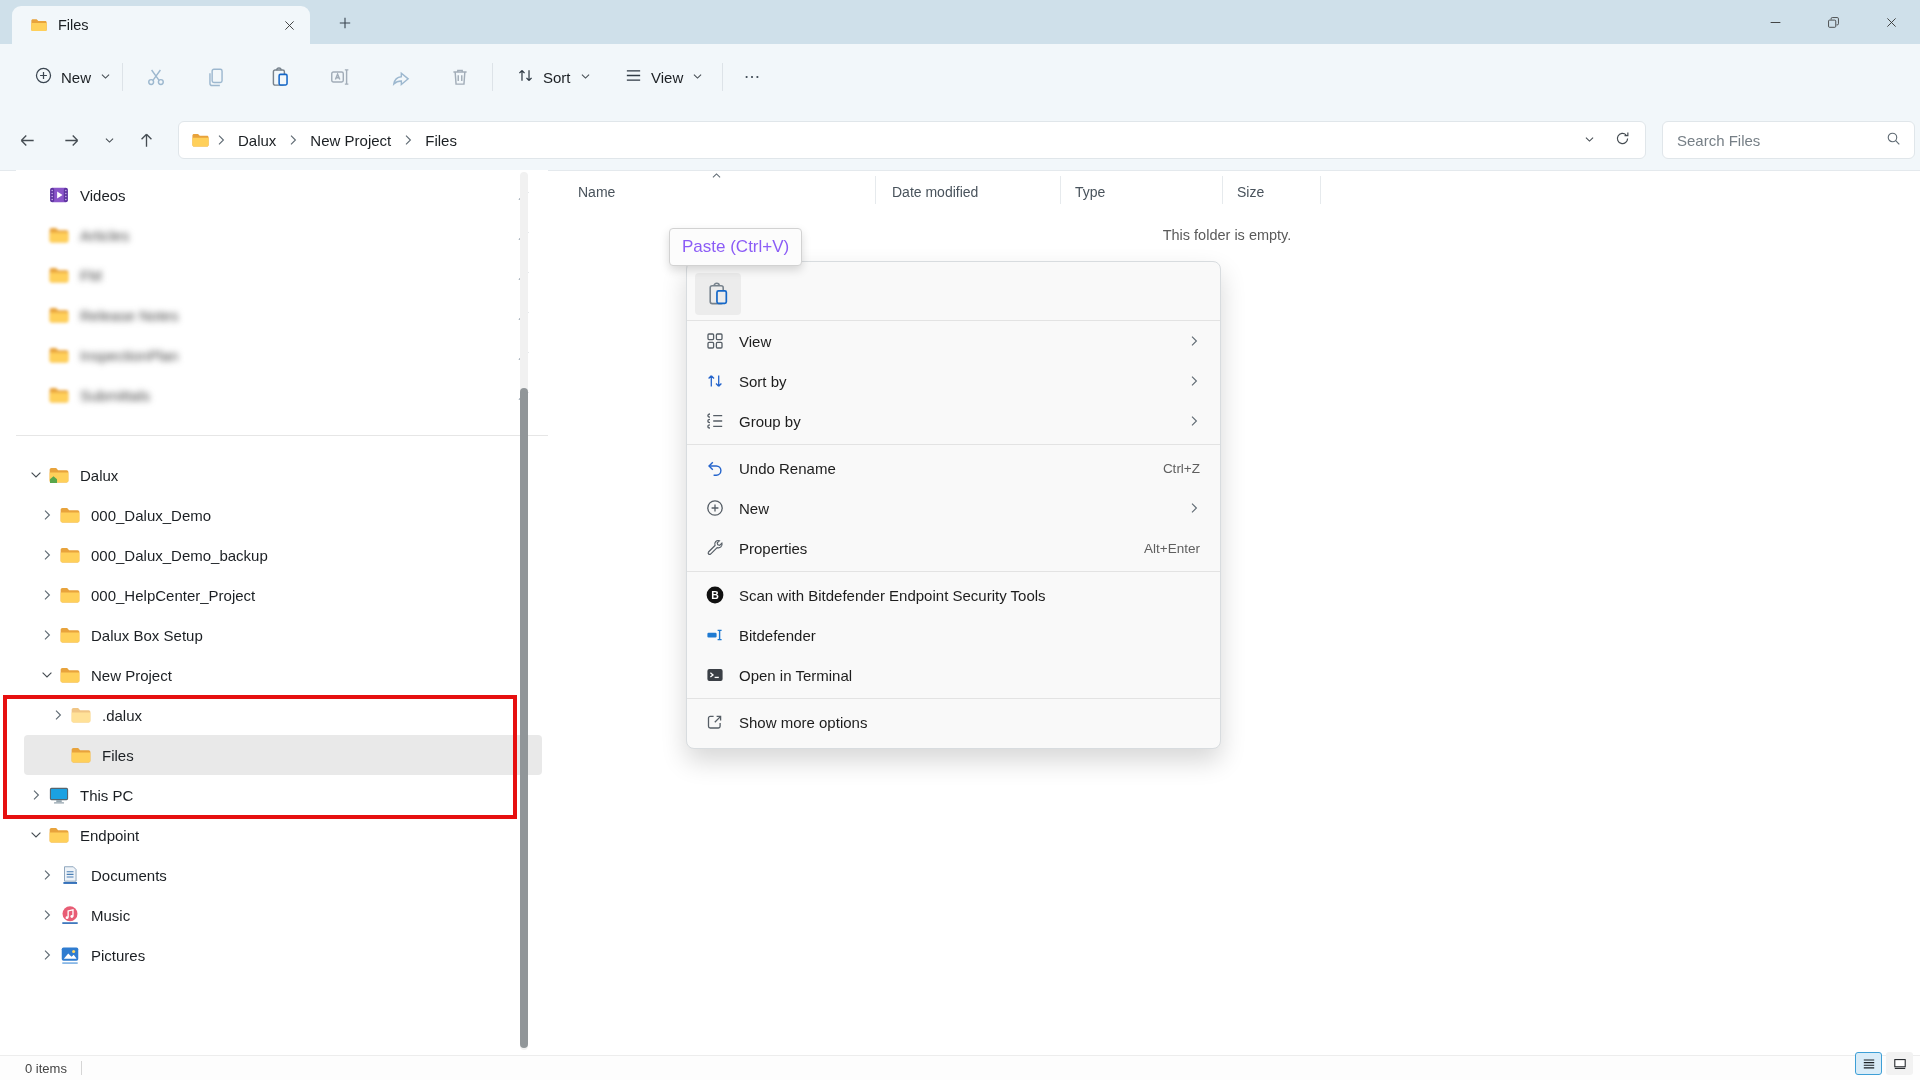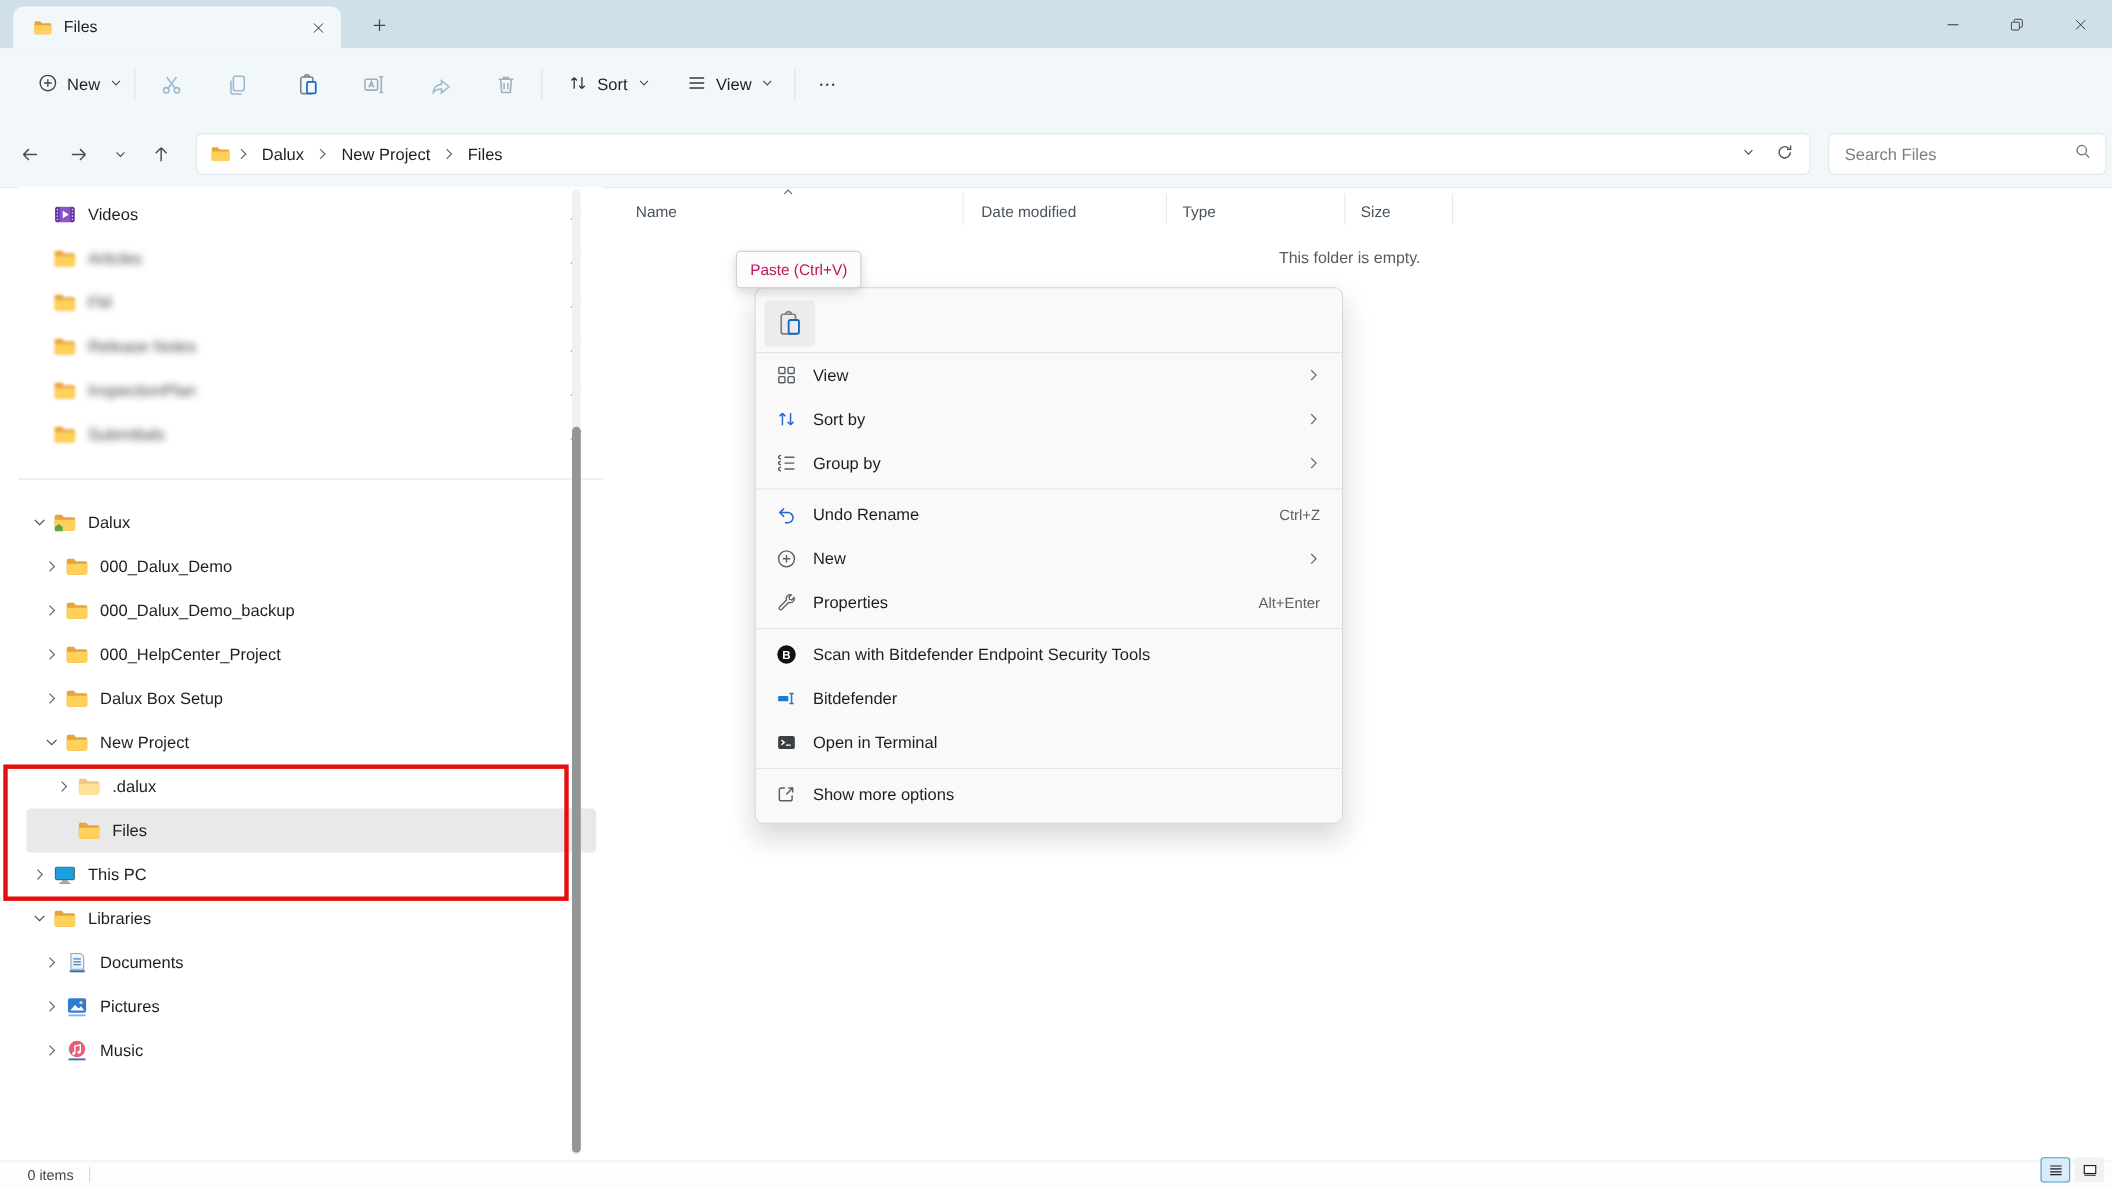--- a/index.html
+++ b/index.html
@@ -86,21 +86,21 @@
   .ctx-item{height:40px;display:flex;align-items:center;padding:0 18px;font-size:15px;
             color:#1d1d1d;cursor:pointer}
   .ctx-icon{width:20px;height:20px;margin-right:14px;flex:0 0 auto;display:flex;align-items:center;justify-content:center}
   .ctx-label{flex:1;white-space:nowrap}
   .ctx-shortcut{color:#5f5f5f;font-size:13.5px;margin-right:2px}
   .ctx-chev{width:16px;margin-left:10px;display:flex;align-items:center;justify-content:center}
   .ctx-sep{height:1px;background:#e3e3e3;margin:3px 0}
 
   
   .tooltip{position:absolute;left:669px;top:228px;background:#fcfcfc;border:1px solid #d2d2d2;
-           border-radius:4px;padding:8px 12px;font-size:14px;color:#be185d;
+           border-radius:4px;padding:8px 12px;font-size:17px;color:#8b5cf6;
            box-shadow:0 4px 10px rgba(0,0,0,.15);z-index:11;white-space:nowrap}
 
   
   .statusbar{position:absolute;left:0;bottom:0;right:0;height:24px;background:#fdfdfd;
              border-top:1px solid #ededed;display:flex;align-items:center;font-size:13px;color:#444}
   .status-count{margin-left:25px}
   .status-div{width:1px;height:14px;background:#d5d5d5;margin-left:14px}
   .view-btn{position:absolute;width:27px;height:23px;border-radius:3px;display:flex;
             align-items:center;justify-content:center;box-sizing:border-box;cursor:pointer}
   .view-btn.details{left:1855px;top:1052px;background:#d9ecf8;border:1.5px solid #3d9fd6}
@@ -540,69 +540,69 @@
           <svg width="16" height="16" viewBox="0 0 20 20" xmlns="http://www.w3.org/2000/svg">
             <path d="M4.5 7l5.5 5.5L15.5 7" fill="none" stroke="#454c52" stroke-width="1.4"></path>
           </svg>
         </span>
         <span class="sb-icon">
           <svg width="22" height="22" viewBox="0 0 20 20" xmlns="http://www.w3.org/2000/svg">
             <path d="M1.5 5.2c0-.9.7-1.6 1.6-1.6h4.3l1.8 2h7.7c.9 0 1.6.7 1.6 1.6v8c0 .9-.7 1.6-1.6 1.6H3.1c-.9 0-1.6-.7-1.6-1.6z" fill="#e8a33c"></path>
             <path d="M1.5 7.7h17v7.5c0 .9-.7 1.6-1.6 1.6H3.1c-.9 0-1.6-.7-1.6-1.6z" fill="#ffd05a"></path>
           </svg>
         </span>
-        <span class="sb-label">Libraries</span>
+        <span class="sb-label">Endpoint</span>
       </div>
       <div class="sb-row" style="padding-left: 13px;">
         <span class="sb-chev">
           <svg width="16" height="16" viewBox="0 0 20 20" xmlns="http://www.w3.org/2000/svg">
             <path d="M7.5 4.5l5.5 5.5-5.5 5.5" fill="none" stroke="#5f6a73" stroke-width="1.4"></path>
           </svg>
         </span>
         <span class="sb-icon">
           <svg width="22" height="22" viewBox="0 0 20 20" xmlns="http://www.w3.org/2000/svg">
             <path d="M5 2.5h8l2.5 2.5v10.6H5z" fill="#eef3f8" stroke="#8fa6bd" stroke-width=".9"></path>
             <path d="M7 7h6.2M7 9.4h6.2M7 11.8h6.2" stroke="#4a7fb5" stroke-width="1"></path>
             <rect x="4" y="16.4" width="12.4" height="1.7" fill="#2f6db8"></rect>
           </svg>
         </span>
         <span class="sb-label">Documents</span>
-      </div>
-      <div class="sb-row" style="padding-left: 13px;">
-        <span class="sb-chev">
-          <svg width="16" height="16" viewBox="0 0 20 20" xmlns="http://www.w3.org/2000/svg">
-            <path d="M7.5 4.5l5.5 5.5-5.5 5.5" fill="none" stroke="#5f6a73" stroke-width="1.4"></path>
-          </svg>
-        </span>
-        <span class="sb-icon">
-          <svg width="22" height="22" viewBox="0 0 20 20" xmlns="http://www.w3.org/2000/svg">
-            <rect x="2.5" y="3.2" width="15" height="12" rx="1.6" fill="#2f7cd0"></rect>
-            <circle cx="13.3" cy="6.8" r="1.4" fill="#ffd75e"></circle>
-            <path d="M4.4 13.3l4-4.6 3 3 2-2 2.6 3.6z" fill="#fff"></path>
-            <rect x="3" y="16.6" width="14" height="1.5" fill="#7fb2e5"></rect>
-          </svg>
-        </span>
-        <span class="sb-label">Pictures</span>
       </div>
       <div class="sb-row" style="padding-left: 13px;">
         <span class="sb-chev">
           <svg width="16" height="16" viewBox="0 0 20 20" xmlns="http://www.w3.org/2000/svg">
             <path d="M7.5 4.5l5.5 5.5-5.5 5.5" fill="none" stroke="#5f6a73" stroke-width="1.4"></path>
           </svg>
         </span>
         <span class="sb-icon">
           <svg width="22" height="22" viewBox="0 0 20 20" xmlns="http://www.w3.org/2000/svg">
             <circle cx="10" cy="8.8" r="6.8" fill="#e85d75"></circle>
             <path d="M8.3 12.3V6.3l4.4-1v6" stroke="#fff" stroke-width="1.2" fill="none"></path>
             <circle cx="7.3" cy="12.4" r="1.3" fill="#fff"></circle>
             <circle cx="11.7" cy="11.4" r="1.3" fill="#fff"></circle>
             <rect x="3" y="16.6" width="14" height="1.5" fill="#2f6db8"></rect>
           </svg>
         </span>
         <span class="sb-label">Music</span>
+      </div>
+      <div class="sb-row" style="padding-left: 13px;">
+        <span class="sb-chev">
+          <svg width="16" height="16" viewBox="0 0 20 20" xmlns="http://www.w3.org/2000/svg">
+            <path d="M7.5 4.5l5.5 5.5-5.5 5.5" fill="none" stroke="#5f6a73" stroke-width="1.4"></path>
+          </svg>
+        </span>
+        <span class="sb-icon">
+          <svg width="22" height="22" viewBox="0 0 20 20" xmlns="http://www.w3.org/2000/svg">
+            <rect x="2.5" y="3.2" width="15" height="12" rx="1.6" fill="#2f7cd0"></rect>
+            <circle cx="13.3" cy="6.8" r="1.4" fill="#ffd75e"></circle>
+            <path d="M4.4 13.3l4-4.6 3 3 2-2 2.6 3.6z" fill="#fff"></path>
+            <rect x="3" y="16.6" width="14" height="1.5" fill="#7fb2e5"></rect>
+          </svg>
+        </span>
+        <span class="sb-label">Pictures</span>
       </div>
     </aside>
   <div class="sb-track"></div>
   <div class="sb-thumb"></div>
 
   <div id="headers">
       <span class="col-label" style="left: 578px;">Name</span>
       <span class="col-div" style="left: 875px;"></span>
       <span class="col-label" style="left: 892px;">Date modified</span>
       <span class="col-div" style="left: 1060px;"></span>

